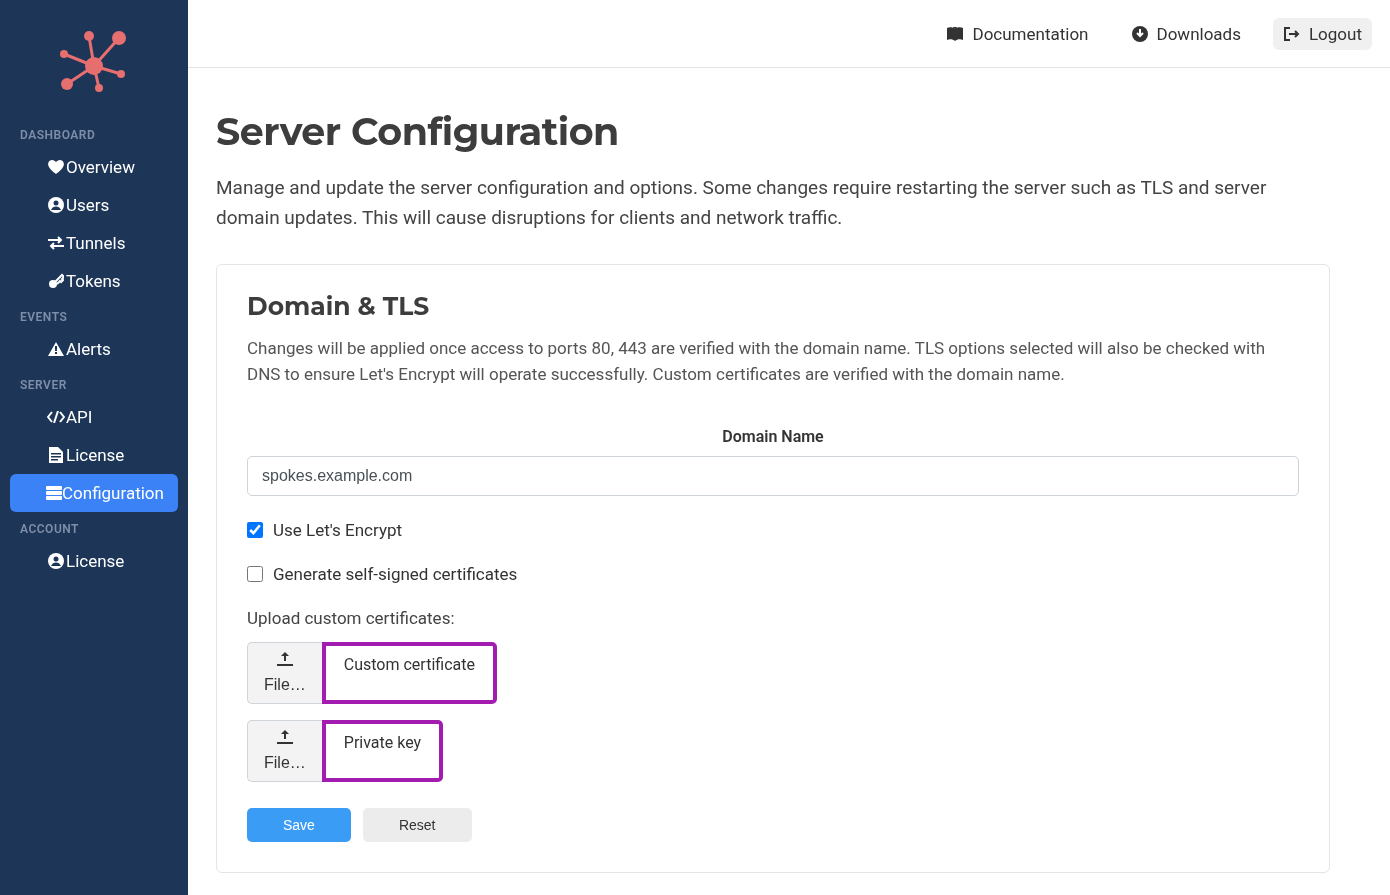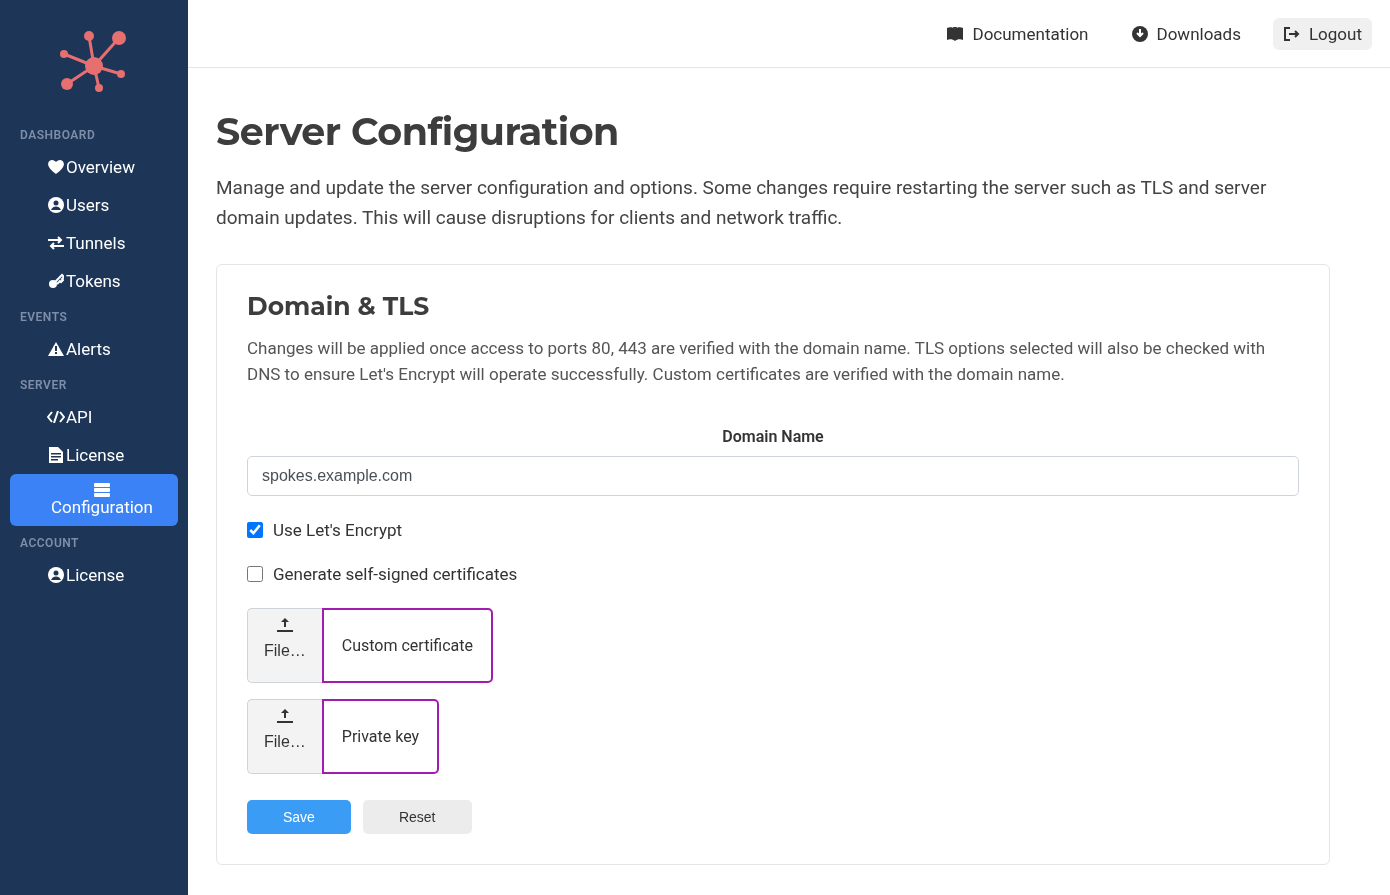--- a/index.html
+++ b/index.html
@@ -5,21 +5,21 @@
 * { box-sizing: border-box; margin: 0; padding: 0; }
 body { font-family: -apple-system, BlinkMacSystemFont, "Segoe UI", Roboto, "Helvetica Neue", Arial, sans-serif; font-size: 16px; color: #333; }
 
 .layout { display: flex; min-height: 895px; width: 1390px; }
 
 
 .sidebar { width: 188px; background: #1d3557; color: #fff; flex-shrink: 0; padding-top: 18px; }
 .logo-area { display: flex; justify-content: center; padding: 8px 0 22px; }
 .sidebar-heading { color: #7f8ea8; font-size: 12px; font-weight: 600; letter-spacing: 0.5px; padding: 10px 20px 6px; text-transform: uppercase; }
 .nav-item { display: flex; align-items: center; gap: 0; padding: 9px 20px 9px 36px; color: #fff; cursor: pointer; font-size: 17px; border-radius: 6px; margin: 0 10px; }
-.nav-item.active { background: #3b82f6; flex-direction: column; }
+.nav-item.active { background: #3b82f6; }
 .nav-item .icon { width: 20px; display: inline-flex; justify-content: center; align-items: center; font-size: 15px; }
 
 
 .main { flex: 1; background: #fff; }
 .topbar { height: 68px; border-bottom: 1px solid #e5e5e5; display: flex; justify-content: flex-end; align-items: center; padding: 0 18px 0 24px; gap: 22px; }
 .topbar-link { display: inline-flex; align-items: center; gap: 8px; color: #333; font-size: 17px; cursor: pointer; padding: 6px 10px; border-radius: 6px; }
 .topbar-link.boxed { background: #f0f0f0; }
 .topbar-link .icon { width: 18px; display: inline-flex; justify-content: center; }
 
 .content { padding: 40px 60px 40px 28px; }
@@ -31,21 +31,21 @@
 .card-desc { font-size: 17px; color: #555; line-height: 1.55; margin-bottom: 40px; }
 
 .form-label { font-size: 16px; font-weight: 600; color: #333; margin-bottom: 10px; display: block; text-align: center; }
 .text-input { width: 100%; padding: 10px 14px; font-size: 16px; border: 1px solid #ced4da; border-radius: 5px; color: #495057; margin-bottom: 24px; }
 .check-row { display: flex; align-items: center; gap: 10px; margin-bottom: 24px; font-size: 17px; color: #333; }
 .check-row input[type=checkbox] { width: 16px; height: 16px; cursor: pointer; }
 
 .upload-label { font-size: 17px; color: #444; margin: 8px 0 14px; }
 .file-row { display: flex; margin-bottom: 16px; }
 .file-btn { display: inline-flex; align-items: center; gap: 10px; background: #f3f3f3; border: 1px solid #ced4da; border-right: none; padding: 9px 16px; border-radius: 5px 0 0 5px; font-size: 16px; color: #333; cursor: pointer; flex-direction: column; }
-.file-name { border: 2px solid #a21caf; padding: 26px 18px; border-radius: 0 5px 5px 0; font-size: 16px; color: #333; background: #fff; }
+.file-name { border: 4px solid #a21caf; padding: 9px 18px; border-radius: 0 5px 5px 0; font-size: 16px; color: #333; background: #fff; }
 
 .btn-row { display: flex; gap: 12px; margin-top: 26px; }
 .btn { padding: 9px 36px; font-size: 14px; border: none; border-radius: 5px; cursor: pointer; }
 .btn-primary { background: #3b9cf6; color: #fff; }
 .btn-secondary { background: #ececec; color: #333; }
 
 svg { display: block; }
 </style>
 </head>
 <body>
@@ -207,20 +207,21 @@
         <div class="check-row">
           <input type="checkbox" checked="" style="">
           <span>Use Let's Encrypt</span>
         </div>
 
         <div class="check-row">
           <input type="checkbox" style="">
           <span>Generate self-signed certificates</span>
         </div>
 
+        <p class="upload-label">Upload custom certificates:</p>
 
         <div class="file-row">
           <button class="file-btn">
             <span>
                 <svg width="16" height="14" viewBox="0 0 16 14" fill="#333">
                   <path d="M8 0l4 4H9v5H7V4H4zM0 12h16v2H0z"></path>
                 </svg>
               </span>
             <span>File…</span>
           </button>

